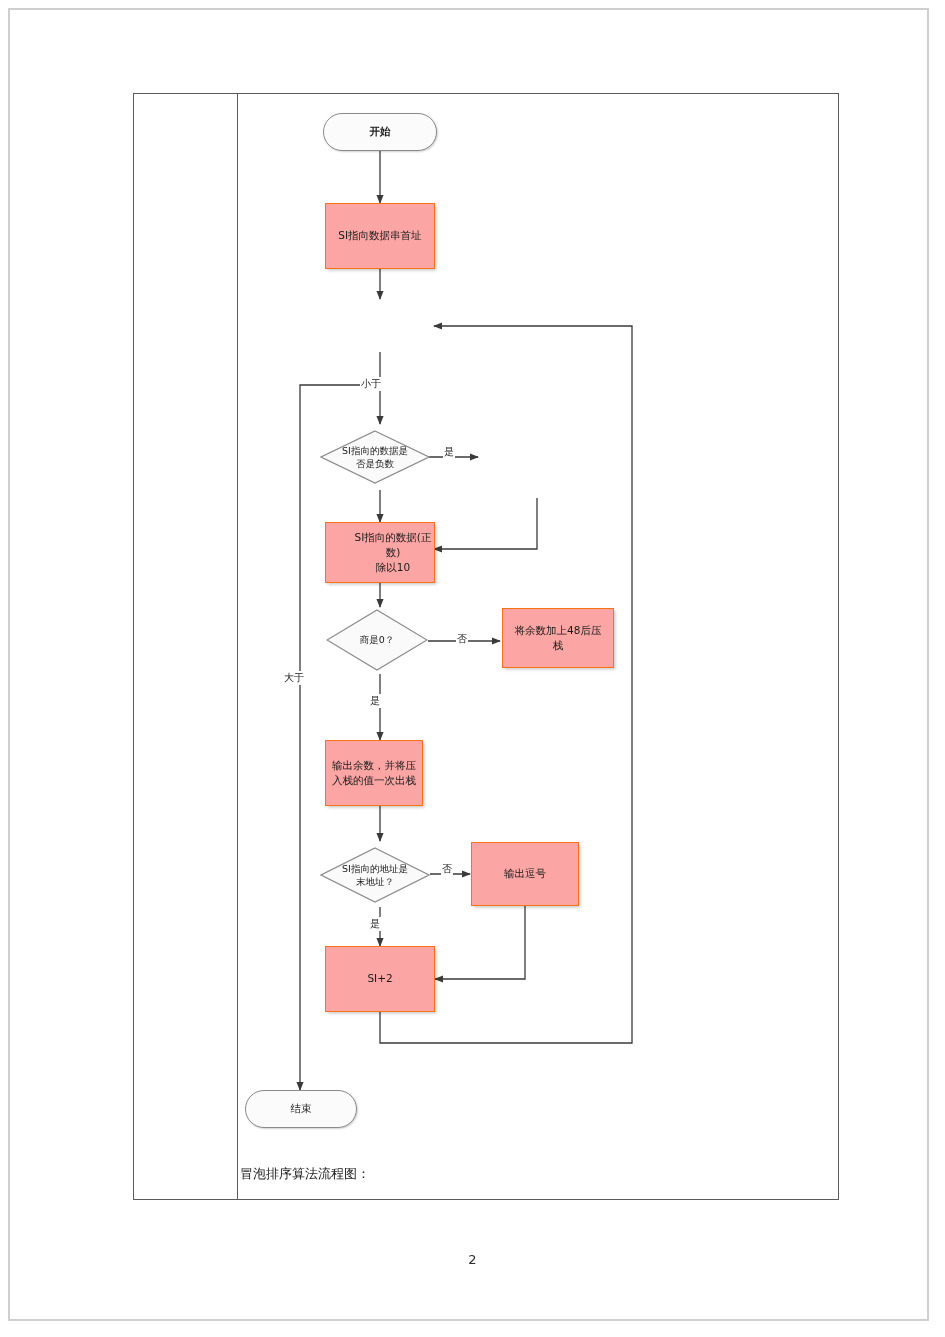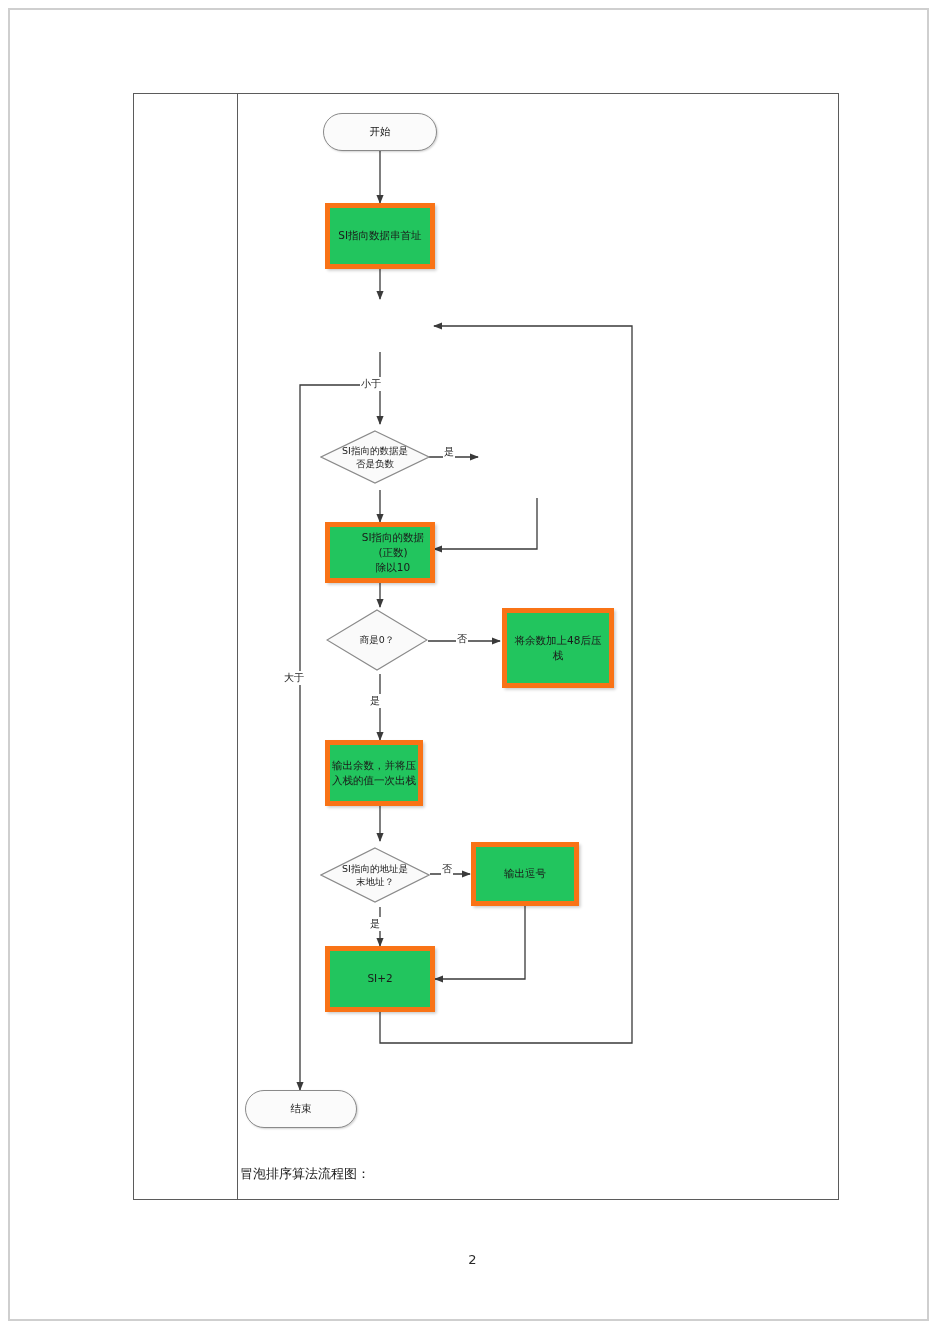--- a/index.html
+++ b/index.html
@@ -76,22 +76,22 @@
     color: #1a1a1a;
     white-space: pre-line;
   }
   .terminator {
     border: 1px solid #8a8a8a;
     border-radius: 40px;
     background: #fbfbfb;
     box-shadow: 1px 1px 2px rgba(0,0,0,0.18);
   }
   .process {
-    border: 5px solid #f97316;
-    background: #22c55e;
+    border: 1px solid #f97316;
+    background: #fca5a5;
     box-shadow: 1.5px 1.5px 3px rgba(0,0,0,0.22);
   }
   .decision-wrap {
     position: absolute;
   }
   .decision-wrap .diamond {
     position: absolute;
     left: 0; top: 0;
     width: 100%; height: 100%;
   }
@@ -172,21 +172,21 @@
       <path d="M 525 904 L 525 979 L 435 979"></path>
 
       <path d="M 380 1011 L 380 1043 L 632 1043 L 632 326 L 434 326"></path>
 
       <path d="M 380 385 L 300 385 L 300 1090"></path>
     </g>
 
     <g stroke="#3a3a3a" stroke-width="1.3" fill="none"></g>
   </svg>
 
-  <div class="node terminator" style="left:323px; top:113px; width:114px; height:38px;">开始</div>
+  <div class="node terminator" style="left:323px; top:113px; width:114px; height:38px;font-weight:bold;">开始</div>
 
   <div class="node process" style="left:325px; top:203px; width:110px; height:66px;">SI指向数据串首址</div>
 
 
   <div class="decision-wrap" style="left:320px; top:430px; width:110px; height:54px;">
     <svg class="diamond" viewBox="0 0 110 54" preserveAspectRatio="none">
       <polygon points="55,1 109,27 55,53 1,27" fill="#fafafa" stroke="#8a8a8a" stroke-width="1.2"></polygon>
     </svg>
     <div class="dlabel">SI指向的数据是
 否是负数</div>
@@ -196,21 +196,21 @@
   <div class="node process" style="left:325px; top:522px; width:110px; height:61px;padding-left:26px;">SI指向的数据(正数)
 除以10</div>
 
   <div class="decision-wrap" style="left:326px; top:609px; width:102px; height:62px;">
     <svg class="diamond" viewBox="0 0 102 62" preserveAspectRatio="none">
       <polygon points="51,1 101,31 51,61 1,31" fill="#fafafa" stroke="#8a8a8a" stroke-width="1.2"></polygon>
     </svg>
     <div class="dlabel">商是0？</div>
   </div>
 
-  <div class="node process" style="left:502px; top:608px; width:112px; height:80px;">将余数加上48后压
+  <div class="node process" style="left:502px; top:608px; width:112px; height:60px;">将余数加上48后压
 栈</div>
 
   <div class="node process" style="left:325px; top:740px; width:98px; height:66px;">输出余数，并将压
 入栈的值一次出栈</div>
 
   <div class="decision-wrap" style="left:320px; top:847px; width:110px; height:56px;">
     <svg class="diamond" viewBox="0 0 110 56" preserveAspectRatio="none">
       <polygon points="55,1 109,28 55,55 1,28" fill="#fafafa" stroke="#8a8a8a" stroke-width="1.2"></polygon>
     </svg>
     <div class="dlabel">SI指向的地址是

